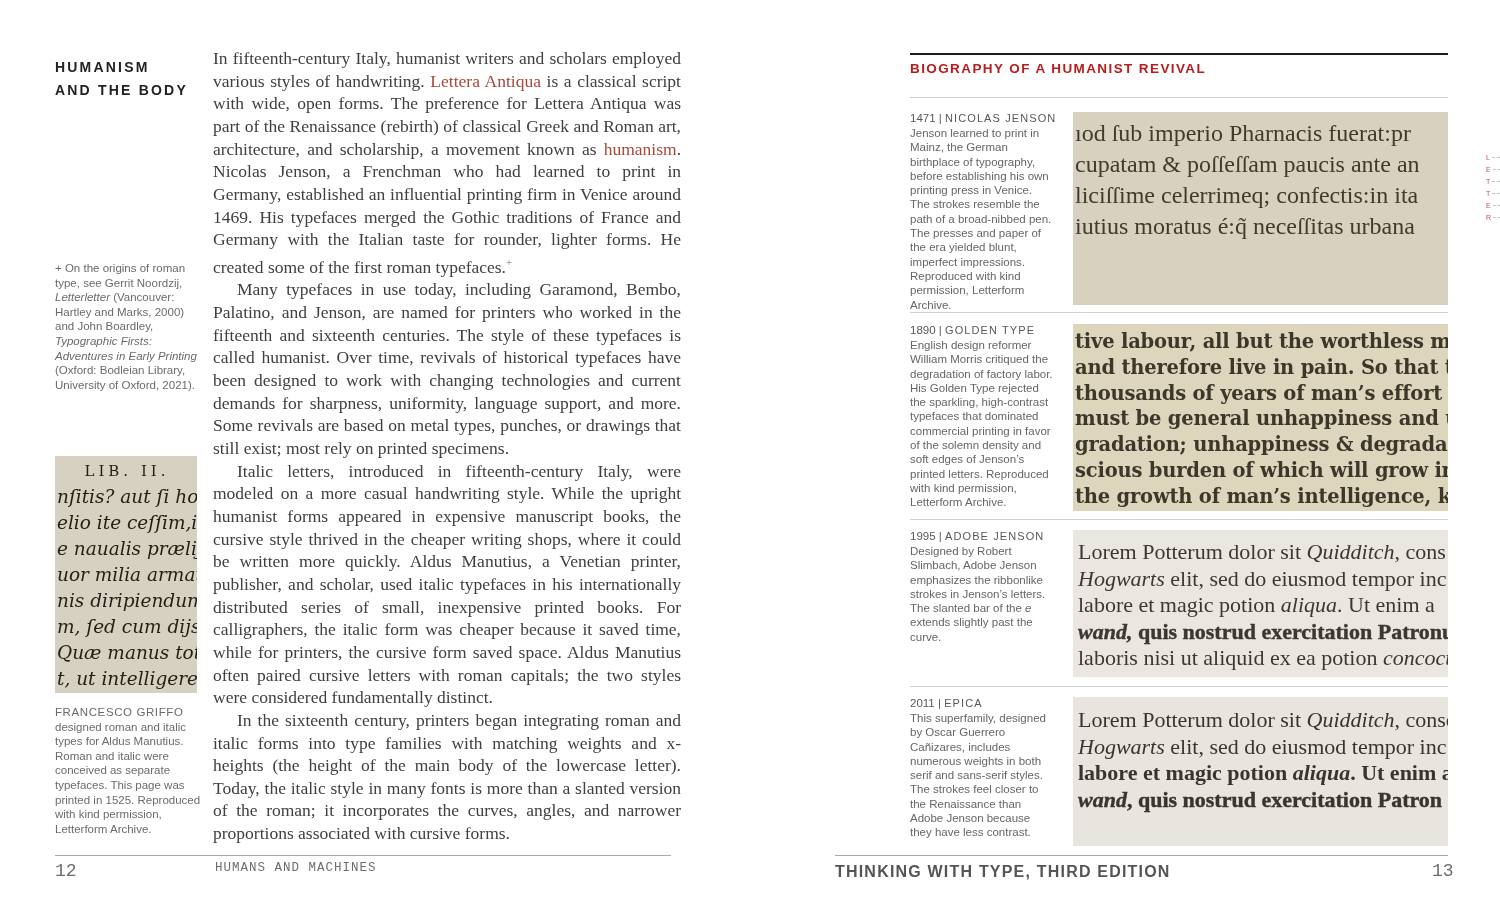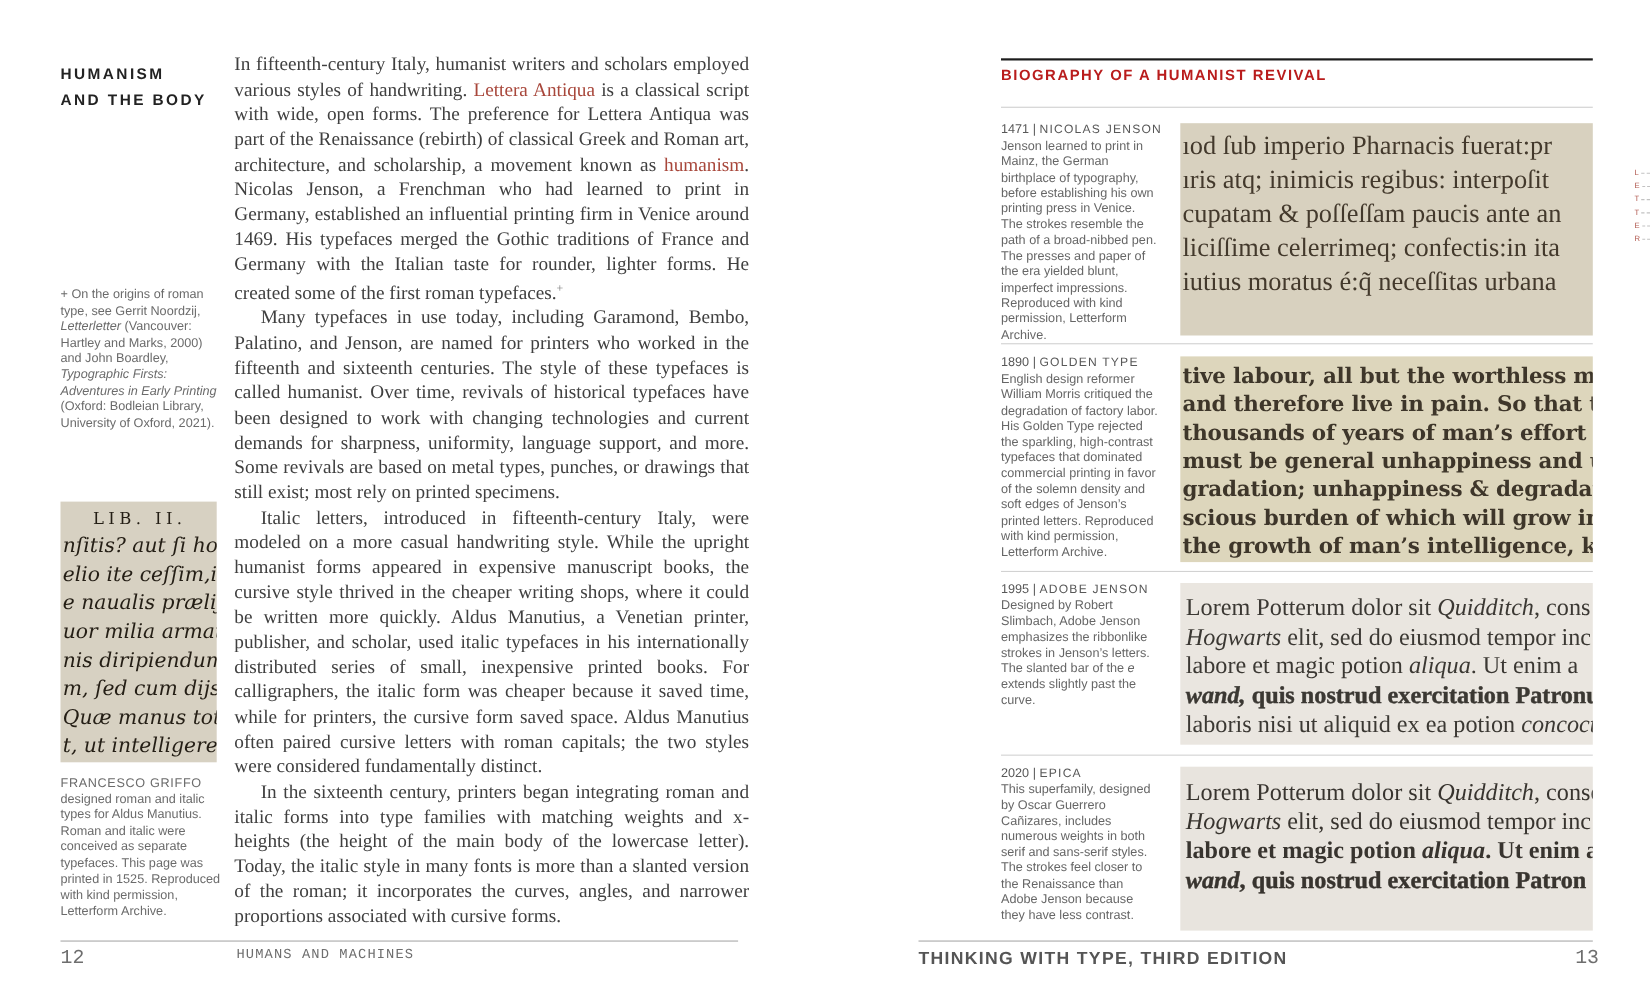--- a/index.html
+++ b/index.html
@@ -133,21 +133,20 @@
 <div class="abs entry-text" style="top:112px;">
   <div class="entry-label">
     <span>1471</span>
     <span>|</span>
     <span class="entry-name">NICOLAS JENSON</span>
   </div>
   <div class="entry-desc"><span>Jenson learned to print in Mainz, the German birthplace of typography, before establishing his own printing press in Venice. The strokes resemble the path of a broad-nibbed pen. The presses and paper of the era yielded blunt, imperfect impressions. Reproduced with kind permission, Letterform Archive.</span></div>
 </div>
 <div class="abs specimen spec-1471" style="top:112px;height:193px;">
   <div class="spec-line"><span>ıod ſub imperio Pharnacis fuerat:pr</span></div>
-  <div class="spec-line"><span>ıris atq; inimicis regibus: interpoſit</span></div>
   <div class="spec-line"><span>cupatam &amp; poſſeſſam paucis ante an</span></div>
   <div class="spec-line"><span>liciſſime celerrimeq; confectis:in ita</span></div>
   <div class="spec-line"><span>iutius moratus é:q̃  neceſſitas urbana</span></div>
 </div>
 
 <div class="abs entry-rule" style="top:312px;"></div>
 
 <div class="abs entry-text" style="top:324px;">
   <div class="entry-label">
     <span>1890</span>
@@ -181,21 +180,21 @@
   <div class="spec-line"><span class="s-i">Hogwarts</span><span> elit, sed do eiusmod tempor inc</span></div>
   <div class="spec-line"><span>labore et magic potion </span><span class="s-i">aliqua</span><span>. Ut enim a</span></div>
   <div class="spec-line"><span class="s-bi">wand,</span><span class="s-b"> quis nostrud exercitation Patronu</span></div>
   <div class="spec-line"><span>laboris nisi ut aliquid ex ea potion </span><span class="s-i">concoct</span></div>
 </div>
 
 <div class="abs entry-rule" style="top:686px;"></div>
 
 <div class="abs entry-text" style="top:697px;">
   <div class="entry-label">
-    <span>2020</span>
+    <span>2011</span>
     <span>|</span>
     <span class="entry-name">EPICA</span>
   </div>
   <div class="entry-desc"><span>This superfamily, designed by Oscar Guerrero Cañizares, includes numerous weights in both serif and sans-serif styles. The strokes feel closer to the Renaissance than Adobe Jenson because they have less contrast.</span></div>
 </div>
 <div class="abs specimen spec-2020" style="top:697px;height:149px;">
   <div class="spec-line"><span>Lorem Potterum dolor sit </span><span class="s-i">Quidditch</span><span>, conse</span></div>
   <div class="spec-line"><span class="s-i">Hogwarts</span><span> elit, sed do eiusmod tempor inc</span></div>
   <div class="spec-line"><span class="s-m">labore et magic potion </span><span class="s-mi">aliqua</span><span class="s-m">. Ut enim ad</span></div>
   <div class="spec-line"><span class="s-bi">wand</span><span class="s-b">, quis nostrud exercitation Patron</span></div>

